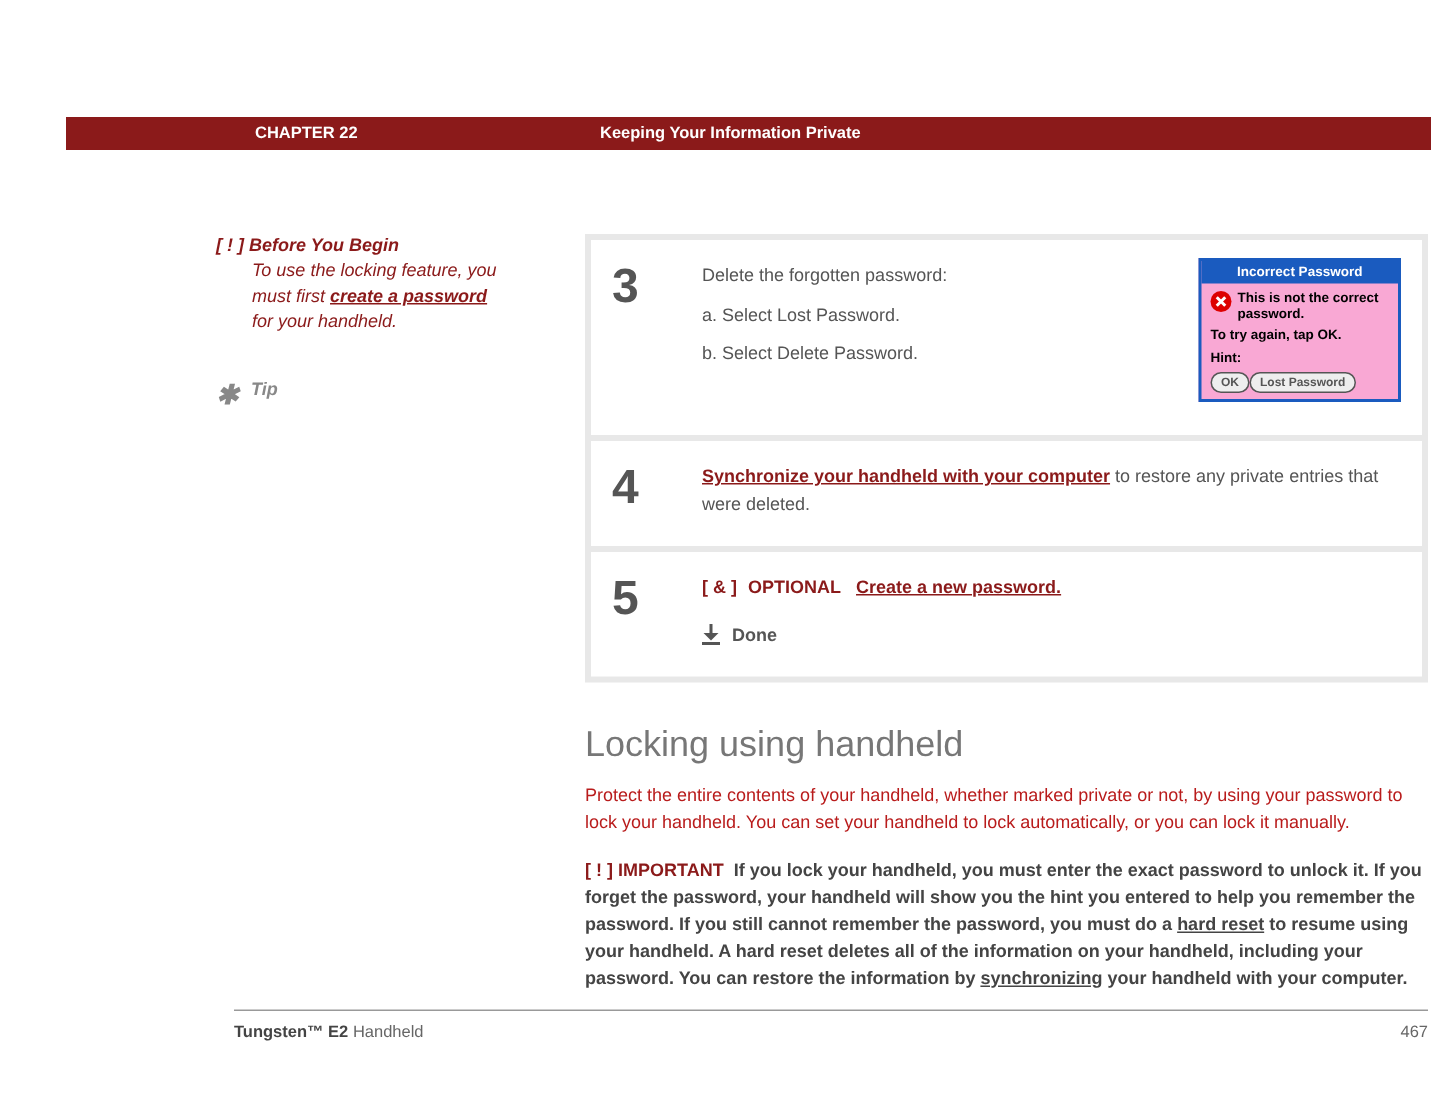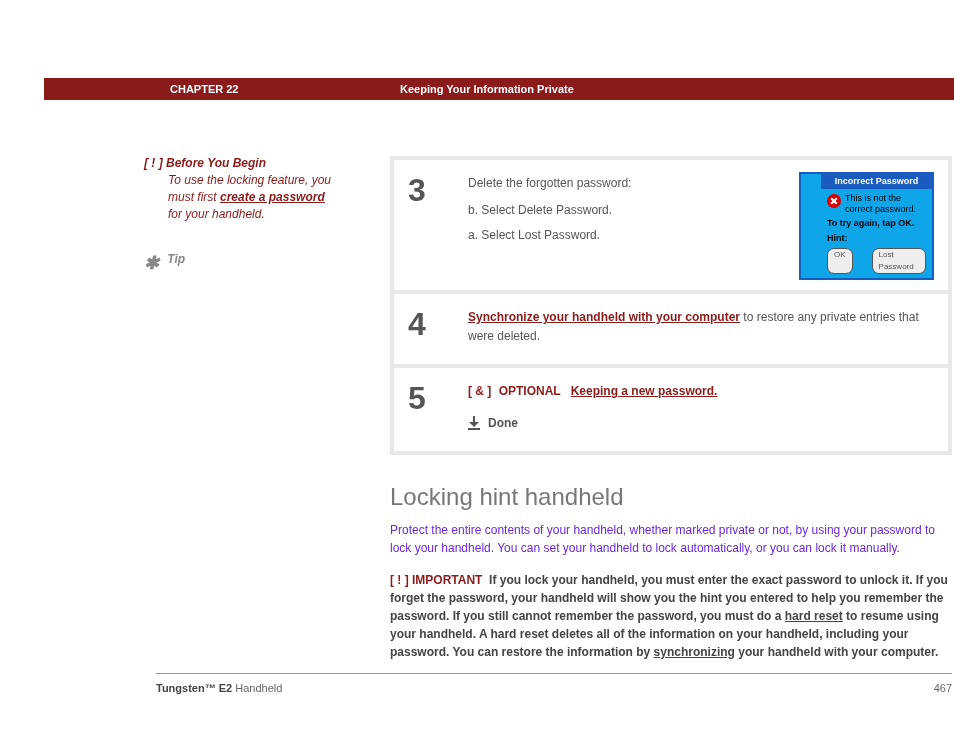--- a/index.html
+++ b/index.html
@@ -17,41 +17,41 @@
   .tip-star { color: #888; font-size: 18px; font-weight: bold; display: inline-block; width: 20px; vertical-align: top; }
   .tip-label { color: #888; font-weight: bold; font-size: 12px; }
   .tip-body { color: #2a9b3c; font-size: 12px; line-height: 1.4; margin-left: 24px; margin-top: 2px; }
   .main { position: absolute; left: 346px; top: 156px; width: 562px; }
   .steps { background: #e8e8e8; padding: 4px; }
   .step-row { background: #fff; margin-bottom: 4px; display: flex; padding: 14px 16px 18px 14px; position: relative; }
   .step-row:last-child { margin-bottom: 0; }
   .step-num { width: 60px; font-size: 32px; font-weight: bold; color: #555; font-family: Arial, sans-serif; line-height: 1; }
   .step-content { flex: 1; font-size: 12px; color: #555; line-height: 1.6; }
   .step-content a { color: #8b1a1a; font-weight: bold; text-decoration: underline; }
-  .dialog { position: absolute; right: 14px; top: 12px; width: 135px; border: 2px solid #1a5bbf; background: #0ea5e9; font-size: 9px; line-height:1.2;padding-left:20px; }
+  .dialog { position: absolute; right: 14px; top: 12px; width: 135px; border: 2px solid #1a5bbf; background: #f9a8d4; font-size: 9px; line-height:1.2; }
   .dialog-title { background: #1a5bbf; color: #fff; text-align: center; font-weight: bold; padding: 2px 0; font-size: 9px;}
   .dialog-body { padding: 4px 6px 4px 6px; }
   .dialog-row1 { display:flex; align-items:flex-start; gap:4px; margin-bottom:4px;}
   .err-icon { width:14px; height:14px; border-radius:50%; background:#d00; position:relative; flex-shrink:0; margin-top:1px;}
   .err-icon::before, .err-icon::after { content:""; position:absolute; left:3px; top:6px; width:8px; height:2px; background:#fff;}
   .err-icon::before { transform: rotate(45deg);}
   .err-icon::after { transform: rotate(-45deg);}
-  .dialog-msg { font-weight:normal; color:#000;}
+  .dialog-msg { font-weight:bold; color:#000;}
   .dialog-try { color:#000; font-weight:bold; margin-bottom:4px;}
   .dialog-hint { color:#000; font-weight:bold; margin-bottom:4px;}
-  .dialog-btns { display:flex; gap:19px; }
+  .dialog-btns { display:flex; gap:0;font-weight:bold; }
   .dbtn { border:1px solid #555; border-radius:7px; padding:0 6px; font-size:8px; background:#eee; cursor:pointer; line-height:12px;}
   .optional-marker { color:#8b1a1a; font-weight:bold; }
   .done-row { margin-top:12px; display:flex; align-items:center; gap:8px; font-weight:bold; color:#555;}
   .done-arrow { width:12px; height:14px; position:relative; }
   .done-arrow::before { content:""; position:absolute; left:5px; top:0; width:2px; height:8px; background:#555;}
   .done-arrow::after { content:""; position:absolute; left:1px; top:6px; width:0; height:0; border-left:5px solid transparent; border-right:5px solid transparent; border-top:5px solid #555;}
   .done-bar { position:absolute; left:0; top:12px; width:12px; height:2px; background:#555;}
   .section-title { font-size: 24px; color: #777; margin-top: 28px; margin-bottom: 10px; font-weight: normal;}
-  .section-body { font-size: 12px; color:#6d28d9; line-height:1.5;}
+  .section-body { font-size: 12px; color:#b91c1c; line-height:1.5;}
   .important-block { margin-top:14px; font-size:12px; color:#444; font-weight:bold; line-height:1.5;}
   .important-block a { color:#444; text-decoration: underline;}
   .footer-line { position:absolute; left:112px; right:46px; bottom:64px; height:1px; background:#999;}
   .footer { position:absolute; left:112px; right:46px; bottom:44px; display:flex; justify-content:space-between; font-size:11px; color:#666;}
   .footer .prod b { color:#444;}
   .sub-list { margin-top:8px;}
   .sub-list div { margin-bottom:6px;}
 </style>
 </head>
 <body>
@@ -78,22 +78,22 @@
   </div>
 
   <div class="main">
     <div class="steps">
 
       <div class="step-row" style="min-height:130px;">
         <div class="step-num">3</div>
         <div class="step-content" style="padding-right:84px;">
           <div>Delete the forgotten password:</div>
           <div class="sub-list">
+            <div>a.   Select Lost Password.</div>
             <div>b.   Select Delete Password.</div>
-            <div>a.   Select Lost Password.</div>
           </div>
         </div>
         <div class="dialog">
           <div class="dialog-title">Incorrect Password</div>
           <div class="dialog-body">
             <div class="dialog-row1">
               <div class="err-icon"></div>
               <div class="dialog-msg">This is not the correct password.</div>
             </div>
             <div class="dialog-try">To try again, tap OK.</div>
@@ -111,33 +111,33 @@
         <div class="step-content">
           <a href="#">Synchronize your handheld with your computer</a><span> to restore any private entries that were deleted.</span>
         </div>
       </div>
 
       <div class="step-row">
         <div class="step-num">5</div>
         <div class="step-content">
           <span class="optional-marker">[ &amp; ]</span>
           <span class="optional-marker" style="margin-left:4px;">OPTIONAL</span>
-          &nbsp;&nbsp;<a href="#">Keeping a new password.</a>
+          &nbsp;&nbsp;<a href="#">Create a new password.</a>
           <div class="done-row">
             <div class="done-arrow">
                 <div class="done-bar"></div>
               </div>
             <span>Done</span>
           </div>
         </div>
       </div>
 
     </div>
 
-    <div class="section-title">Locking hint handheld</div>
+    <div class="section-title">Locking using handheld</div>
     <div class="section-body">Protect the entire contents of your handheld, whether marked private or not, by using your password to lock your handheld. You can set your handheld to lock automatically, or you can lock it manually.</div>
 
     <div class="important-block">
       <span style="color:#8b1a1a;">[ ! ]</span>
       <span style="color:#8b1a1a;">IMPORTANT</span>
       &nbsp;<span>If you lock your handheld, you must enter the exact password to unlock it. If you forget the password, your handheld will show you the hint you entered to help you remember the password. If you still cannot remember the password, you must do a </span><a href="#">hard reset</a><span> to resume using your handheld. A hard reset deletes all of the information on your handheld, including your password. You can restore the information by </span><a href="#">synchronizing</a><span> your handheld with your computer.</span>
     </div>
   </div>
 
   <div class="footer-line"></div>

